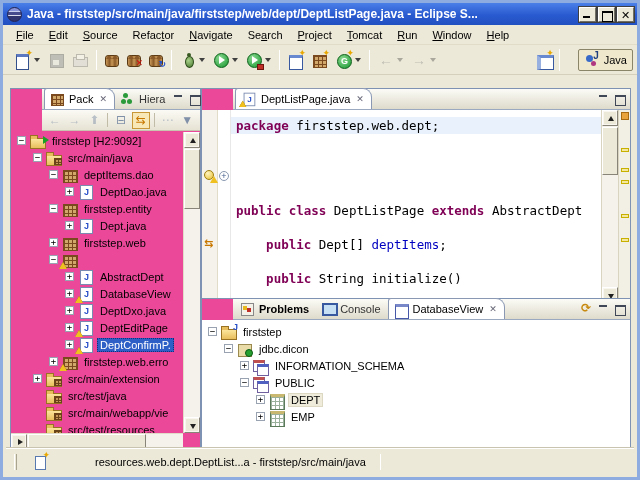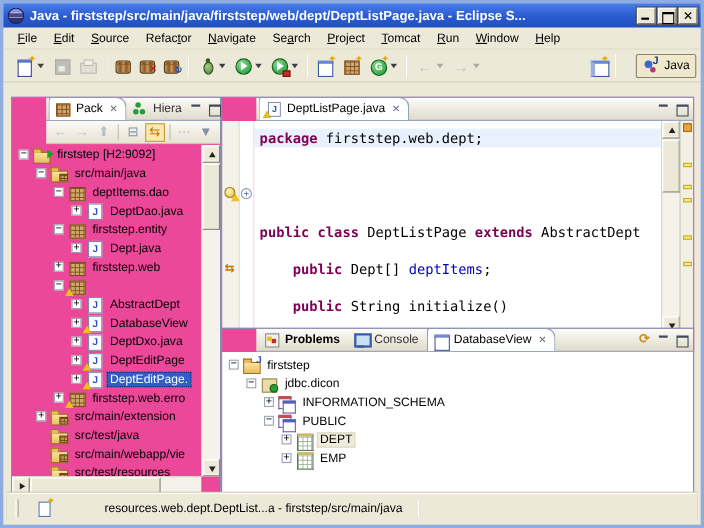--- a/index.html
+++ b/index.html
@@ -355,21 +355,21 @@
               <span class="tlabel">DeptDxo.java</span>
             </div>
             <div class="trow" style="padding-left: 54px;">
               <span class="exp">+</span>
               <span class="tic jfile warn"></span>
               <span class="tlabel">DeptEditPage</span>
             </div>
             <div class="trow" style="padding-left: 54px;">
               <span class="exp">+</span>
               <span class="tic jfile warn"></span>
-              <span class="tlabel sel">DeptEditPage.</span>
+              <span class="tlabel sel">DeptConfirmP.</span>
             </div>
             <div class="trow" style="padding-left: 38px;">
               <span class="exp">+</span>
               <span class="tic package warn"></span>
               <span class="tlabel">firststep.web.erro</span>
             </div>
             <div class="trow" style="padding-left: 22px;">
               <span class="exp">+</span>
               <span class="tic source-folder">
                 <span class="pk"></span>

